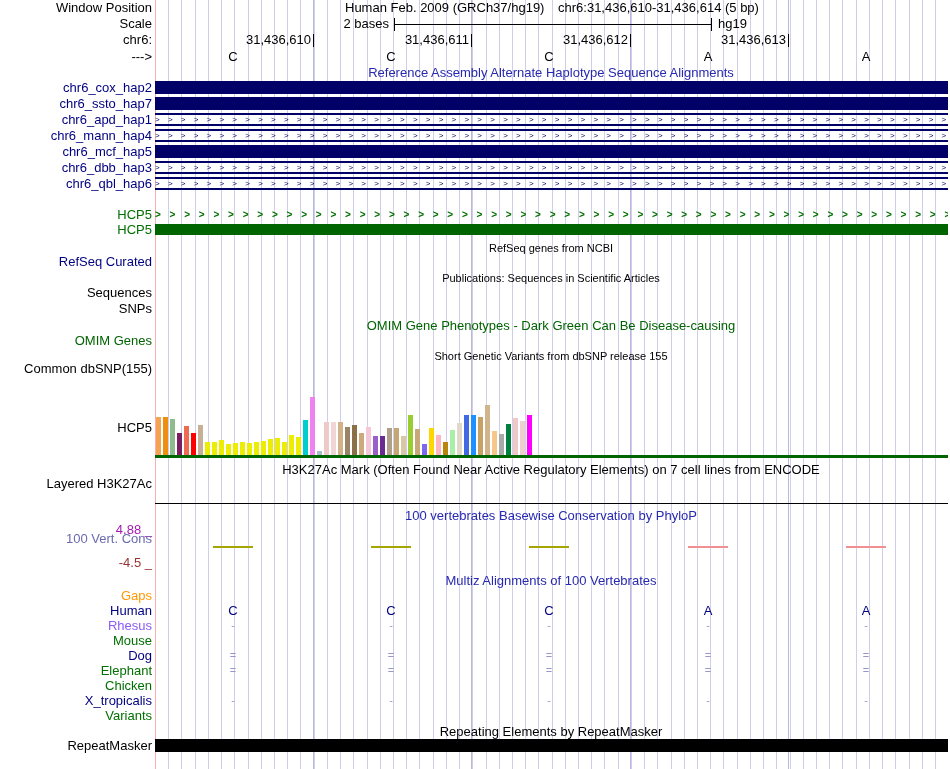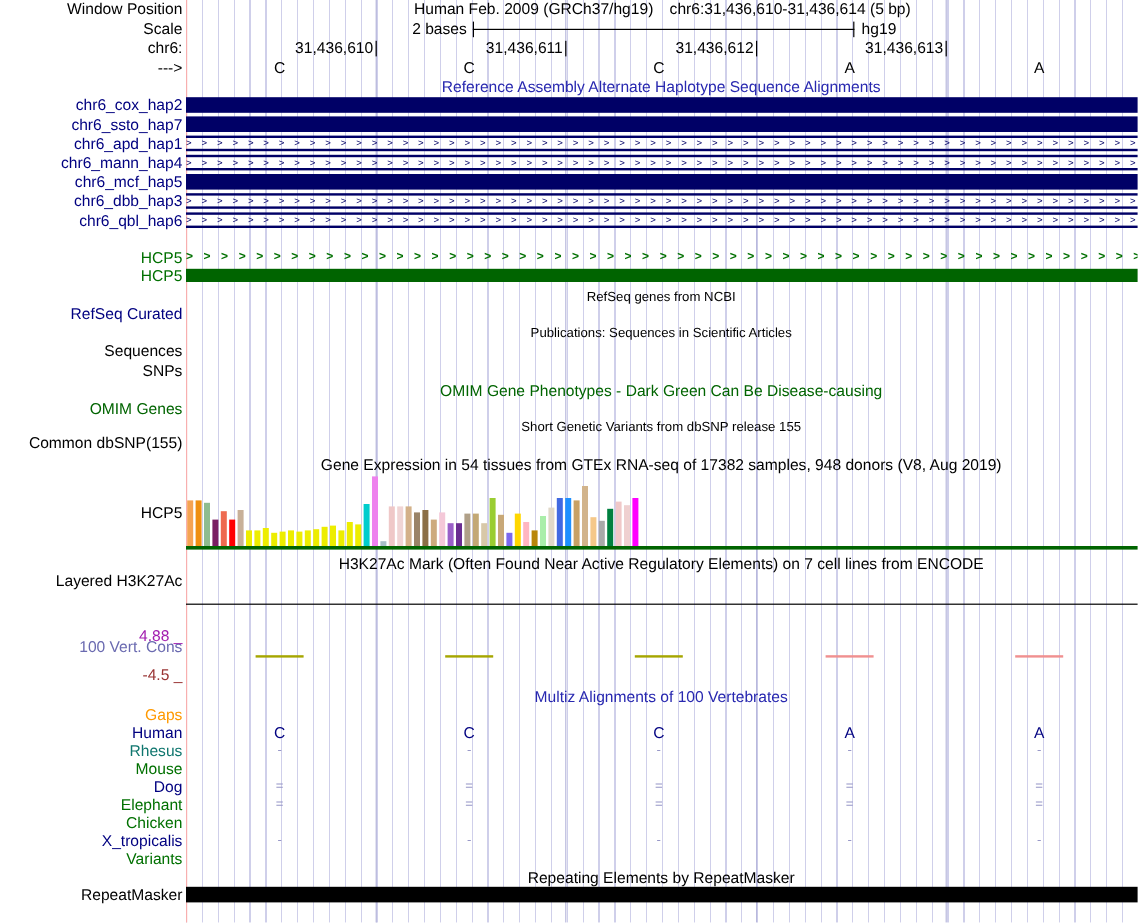--- a/index.html
+++ b/index.html
@@ -99,21 +99,20 @@
   <div class="ctitle small" style="top:273px;color:#000;">Publications: Sequences in Scientific Articles</div>
   <div class="lbl" style="top:286px;color:#000;">Sequences</div>
   <div class="lbl" style="top:302px;color:#000;">SNPs</div>
 
   <div class="ctitle" style="top:319px;color:#006400;">OMIM Gene Phenotypes - Dark Green Can Be Disease-causing</div>
   <div class="lbl" style="top:334px;color:#006400;">OMIM Genes</div>
 
   <div class="ctitle small" style="top:351px;color:#000;">Short Genetic Variants from dbSNP release 155</div>
   <div class="lbl" style="top:362px;color:#000;margin-left:32px;">Common dbSNP(155)</div>
 
-  <div class="ctitle" style="top:381px;color:#000;">Gene Expression in 54 tissues from GTEx RNA-seq of 17382 samples, 948 donors (V8, Aug 2019)</div>
   <div class="lbl" style="top:421px;color:#000;">HCP5</div>
   <div id="gtex-chart">
       <div style="position: absolute; white-space: nowrap; left: 156px; top: 417px; width: 5px; height: 38px; background: rgb(245, 163, 82);"></div>
       <div style="position: absolute; white-space: nowrap; left: 163px; top: 417px; width: 5px; height: 38px; background: rgb(239, 143, 16);"></div>
       <div style="position: absolute; white-space: nowrap; left: 170px; top: 419px; width: 5px; height: 36px; background: rgb(143, 188, 143);"></div>
       <div style="position: absolute; white-space: nowrap; left: 177px; top: 433px; width: 5px; height: 22px; background: rgb(122, 30, 98);"></div>
       <div style="position: absolute; white-space: nowrap; left: 184px; top: 426px; width: 5px; height: 29px; background: rgb(238, 106, 80);"></div>
       <div style="position: absolute; white-space: nowrap; left: 191px; top: 433px; width: 5px; height: 22px; background: rgb(255, 0, 0);"></div>
       <div style="position: absolute; white-space: nowrap; left: 198px; top: 425px; width: 5px; height: 30px; background: rgb(200, 176, 152);"></div>
       <div style="position: absolute; white-space: nowrap; left: 205px; top: 442px; width: 5px; height: 13px; background: rgb(237, 237, 0);"></div>
@@ -163,41 +162,42 @@
       <div style="position: absolute; white-space: nowrap; left: 513px; top: 418px; width: 5px; height: 37px; background: rgb(240, 200, 200);"></div>
       <div style="position: absolute; white-space: nowrap; left: 520px; top: 421px; width: 5px; height: 34px; background: rgb(239, 208, 208);"></div>
       <div style="position: absolute; white-space: nowrap; left: 527px; top: 415px; width: 5px; height: 40px; background: rgb(255, 0, 255);"></div>
       <div style="position: absolute; white-space: nowrap; left: 155px; top: 455px; width: 793px; height: 3px; background: rgb(0, 100, 0);"></div>
     </div>
 
   <div class="ctitle" style="top:463px;color:#000;">H3K27Ac Mark (Often Found Near Active Regulatory Elements) on 7 cell lines from ENCODE</div>
   <div class="lbl" style="top:477px;color:#000;">Layered H3K27Ac</div>
   <div class="abs" style="left:155px;top:503px;width:793px;height:1px;background:#000;"></div>
 
+  <div class="ctitle" style="top:509px;color:#2828B0;">100 vertebrates Basewise Conservation by PhyloP</div>
   <div class="lbl" style="top:523px;color:#a21caf;">4.88 _</div>
   <div class="lbl" style="top:532px;color:#6A6AB0;">100 Vert. Cons</div>
   <div class="lbl" style="top:556px;color:#993333;">-4.5 _</div>
   <div id="phylop-marks">
       <div style="position: absolute; white-space: nowrap; left: 213px; top: 546px; width: 40px; height: 2px; background: rgb(166, 166, 0);"></div>
       <div style="position: absolute; white-space: nowrap; left: 371px; top: 546px; width: 40px; height: 2px; background: rgb(166, 166, 0);"></div>
       <div style="position: absolute; white-space: nowrap; left: 529px; top: 546px; width: 40px; height: 2px; background: rgb(166, 166, 0);"></div>
       <div style="position: absolute; white-space: nowrap; left: 688px; top: 546px; width: 40px; height: 2px; background: rgb(240, 144, 144);"></div>
       <div style="position: absolute; white-space: nowrap; left: 846px; top: 546px; width: 40px; height: 2px; background: rgb(240, 144, 144);"></div>
     </div>
 
   <div class="ctitle" style="top:574px;color:#2828B0;">Multiz Alignments of 100 Vertebrates</div>
   <div id="multiz-rows">
       <div style="position: absolute; white-space: nowrap; right: 798px; top: 589px; font-size: 13px; line-height: 13px; color: rgb(255, 153, 0); text-align: right;">Gaps</div>
       <div style="position: absolute; white-space: nowrap; right: 798px; top: 604px; font-size: 13px; line-height: 13px; color: rgb(0, 0, 128); text-align: right;">Human</div>
       <div style="position: absolute; white-space: nowrap; left: 233px; top: 604px; transform: translateX(-50%); font-size: 13px; line-height: 13px; color: rgb(0, 0, 128);">C</div>
       <div style="position: absolute; white-space: nowrap; left: 391px; top: 604px; transform: translateX(-50%); font-size: 13px; line-height: 13px; color: rgb(0, 0, 128);">C</div>
       <div style="position: absolute; white-space: nowrap; left: 549px; top: 604px; transform: translateX(-50%); font-size: 13px; line-height: 13px; color: rgb(0, 0, 128);">C</div>
       <div style="position: absolute; white-space: nowrap; left: 708px; top: 604px; transform: translateX(-50%); font-size: 13px; line-height: 13px; color: rgb(0, 0, 128);">A</div>
       <div style="position: absolute; white-space: nowrap; left: 866px; top: 604px; transform: translateX(-50%); font-size: 13px; line-height: 13px; color: rgb(0, 0, 128);">A</div>
-      <div style="position: absolute; white-space: nowrap; right: 798px; top: 619px; font-size: 13px; line-height: 13px; color: #0f766e; text-align: right;">Rhesus</div>
+      <div style="position: absolute; white-space: nowrap; right: 798px; top: 619px; font-size: 13px; line-height: 13px; color: #8b5cf6; text-align: right;">Rhesus</div>
       <div style="position: absolute; white-space: nowrap; left: 233px; top: 619px; transform: translateX(-50%); font-size: 11px; line-height: 13px; color: rgb(152, 152, 200);">-</div>
       <div style="position: absolute; white-space: nowrap; left: 391px; top: 619px; transform: translateX(-50%); font-size: 11px; line-height: 13px; color: rgb(152, 152, 200);">-</div>
       <div style="position: absolute; white-space: nowrap; left: 549px; top: 619px; transform: translateX(-50%); font-size: 11px; line-height: 13px; color: rgb(152, 152, 200);">-</div>
       <div style="position: absolute; white-space: nowrap; left: 708px; top: 619px; transform: translateX(-50%); font-size: 11px; line-height: 13px; color: rgb(152, 152, 200);">-</div>
       <div style="position: absolute; white-space: nowrap; left: 866px; top: 619px; transform: translateX(-50%); font-size: 11px; line-height: 13px; color: rgb(152, 152, 200);">-</div>
       <div style="position: absolute; white-space: nowrap; right: 798px; top: 634px; font-size: 13px; line-height: 13px; color: rgb(0, 112, 0); text-align: right;">Mouse</div>
       <div style="position: absolute; white-space: nowrap; right: 798px; top: 649px; font-size: 13px; line-height: 13px; color: rgb(0, 0, 128); text-align: right;">Dog</div>
       <div style="position: absolute; white-space: nowrap; left: 233px; top: 649px; transform: translateX(-50%); font-size: 11px; line-height: 13px; color: rgb(152, 152, 200);">=</div>
       <div style="position: absolute; white-space: nowrap; left: 391px; top: 649px; transform: translateX(-50%); font-size: 11px; line-height: 13px; color: rgb(152, 152, 200);">=</div>
       <div style="position: absolute; white-space: nowrap; left: 549px; top: 649px; transform: translateX(-50%); font-size: 11px; line-height: 13px; color: rgb(152, 152, 200);">=</div>

